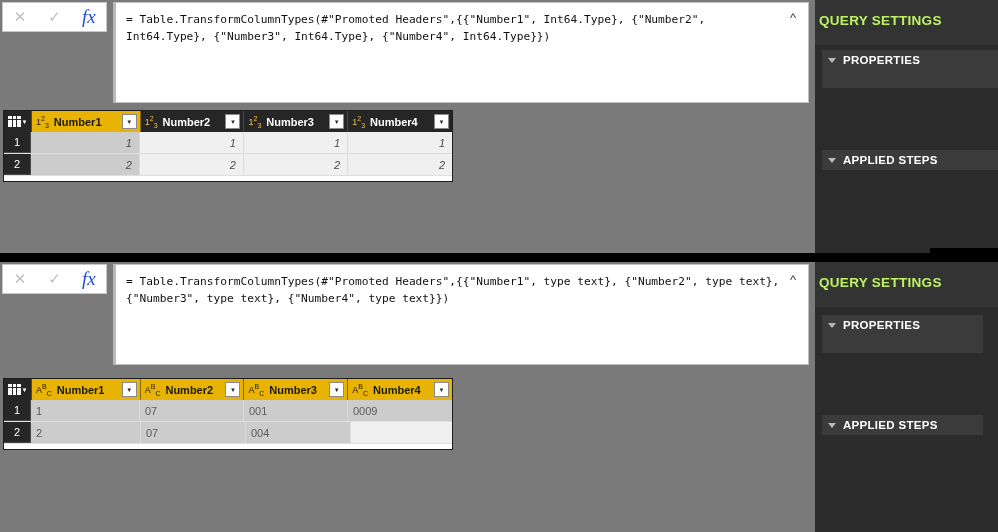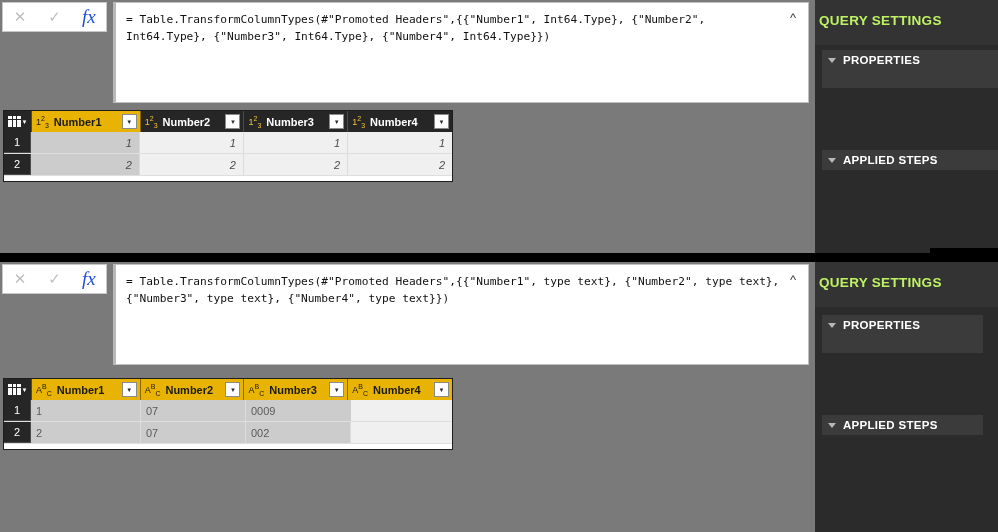--- a/index.html
+++ b/index.html
@@ -435,28 +435,29 @@
           <span class="type-icon txt">A<span class="sup">B</span><span class="sub">C</span></span>
           <span class="col-name">Number4</span>
           <span class="filter-btn">▼</span>
         </div>
       </div>
 
       <div class="grid-row">
         <div class="row-num">1</div>
         <div class="cell txt shaded" style="width:110px;">1</div>
         <div class="cell txt shaded" style="width:105px;">07</div>
+        <div class="cell txt shaded" style="width:105px;">001</div>
         <div class="cell txt shaded" style="width:105px;border-right:none;">0009</div>
       </div>
 
       <div class="grid-row">
         <div class="row-num">2</div>
         <div class="cell txt shaded" style="width:110px;">2</div>
         <div class="cell txt shaded" style="width:105px;">07</div>
-        <div class="cell txt shaded" style="width:105px;">002</div>
+        <div class="cell txt shaded" style="width:105px;">004</div>
       </div>
       <div class="grid-foot"></div>
     </div>
 
     <div class="qs" style="left:815px; top:0; width:183px; height:270px;">
       <div class="qs-titlebar" style="width:183px;"></div>
       <div class="qs-title">QUERY SETTINGS</div>
 
       <div class="qs-section" style="left:7px; top:53px; width:161px; height:38px;">
         <div class="qs-sec-head">

